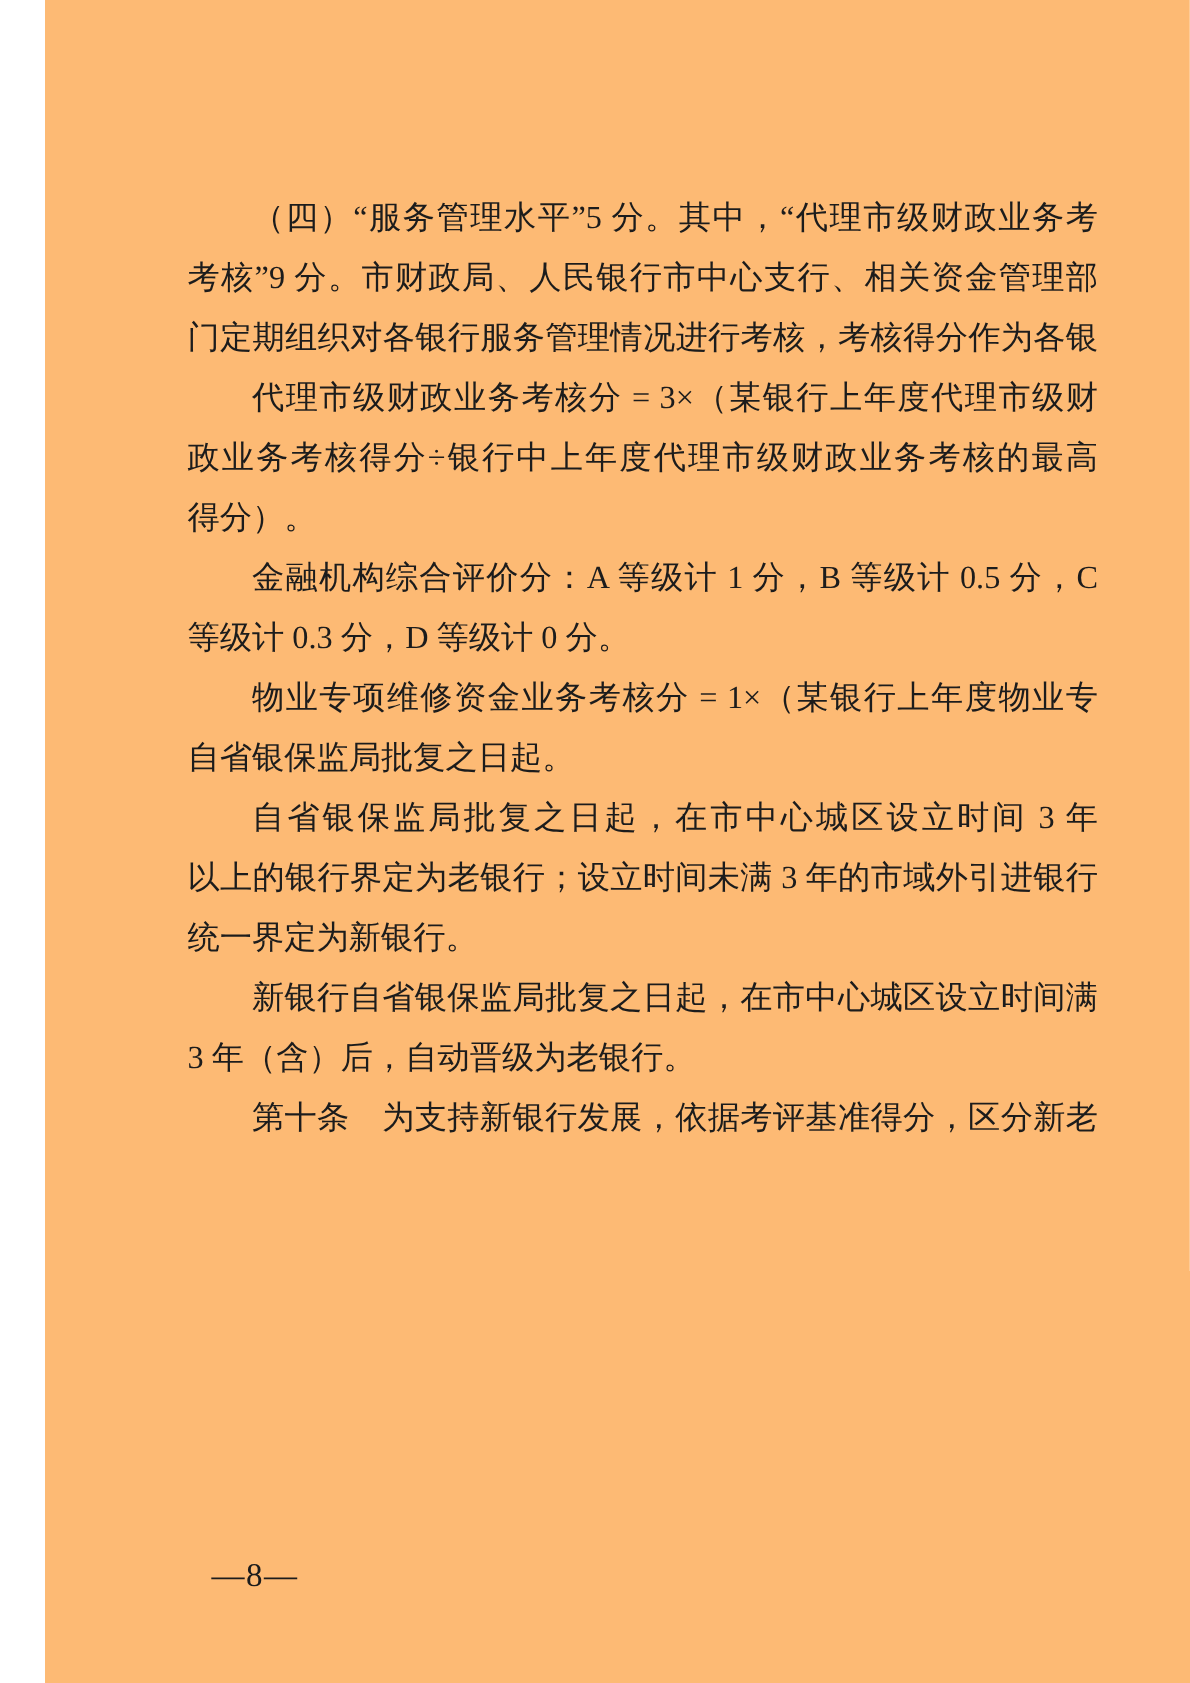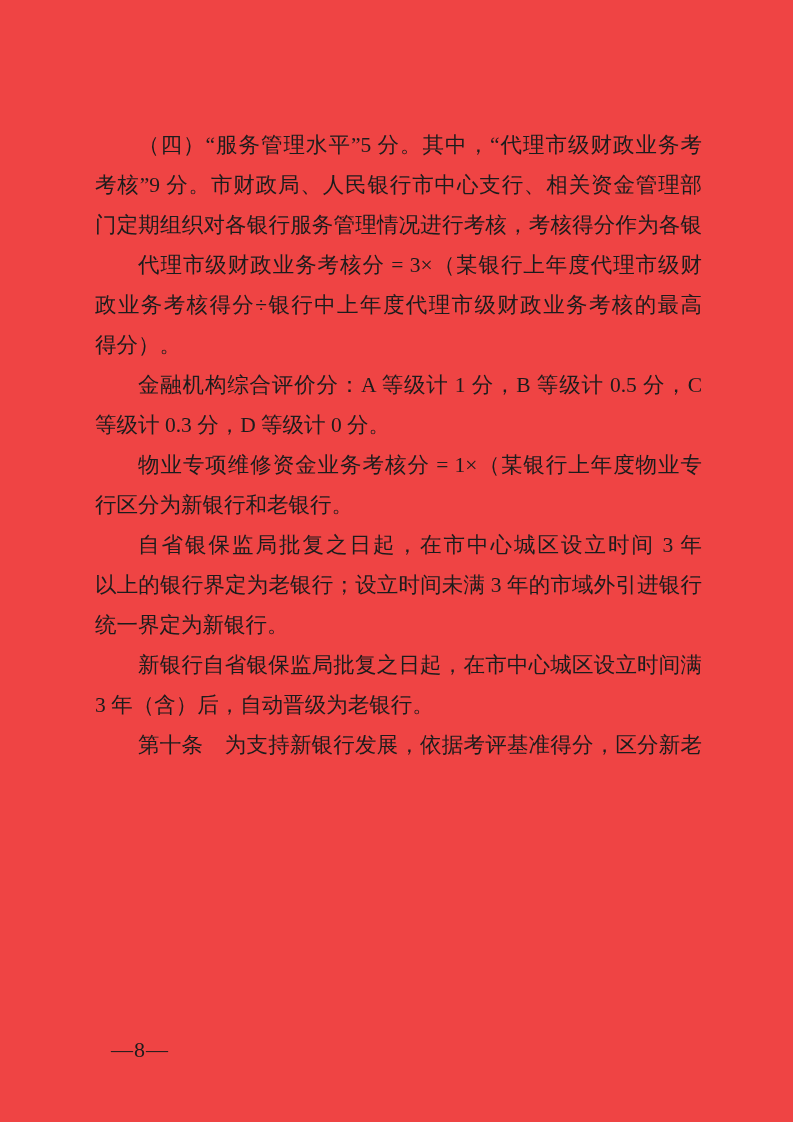--- a/index.html
+++ b/index.html
@@ -9,21 +9,22 @@
   body {
     width: 793px;
     height: 1122px;
     position: relative;
     background: #ffffff;
     font-family: "Liberation Serif", "DejaVu Serif", serif;
   }
   .page {
     position: absolute;
     inset: 0;
-    background: #ef4444;
+    background: #fdba74;
+    margin-left: 30px;
   }
   .text-block {
     position: absolute;
     left: 95px;
     top: 125px;
     width: 607px;
   }
   .line {
     font-size: 21.5px;
     line-height: 40px;
@@ -59,21 +60,21 @@
   <div class="text-block">
     <div class="line indent">（四）“服务管理水平”5 分。其中，“代理市级财政业务考</div>
     <div class="line">考核”9 分。市财政局、人民银行市中心支行、相关资金管理部</div>
     <div class="line">门定期组织对各银行服务管理情况进行考核，考核得分作为各银</div>
     <div class="line indent">代理市级财政业务考核分 = 3×（某银行上年度代理市级财</div>
     <div class="line">政业务考核得分÷银行中上年度代理市级财政业务考核的最高</div>
     <div class="line end">得分）。</div>
     <div class="line indent">金融机构综合评价分：A 等级计 1 分，B 等级计 0.5 分，C</div>
     <div class="line end">等级计 0.3 分，D 等级计 0 分。</div>
     <div class="line indent">物业专项维修资金业务考核分 = 1×（某银行上年度物业专</div>
-    <div class="line end">行区分为新银行和老银行。</div>
+    <div class="line end">自省银保监局批复之日起。</div>
     <div class="line indent">自省银保监局批复之日起，在市中心城区设立时间 3 年（含）</div>
     <div class="line">以上的银行界定为老银行；设立时间未满 3 年的市域外引进银行</div>
     <div class="line end">统一界定为新银行。</div>
     <div class="line indent">新银行自省银保监局批复之日起，在市中心城区设立时间满</div>
     <div class="line end">3 年（含）后，自动晋级为老银行。</div>
     <div class="line indent">第十条　为支持新银行发展，依据考评基准得分，区分新老</div>
   </div>
 
   <div class="footer">—8—</div>
 

